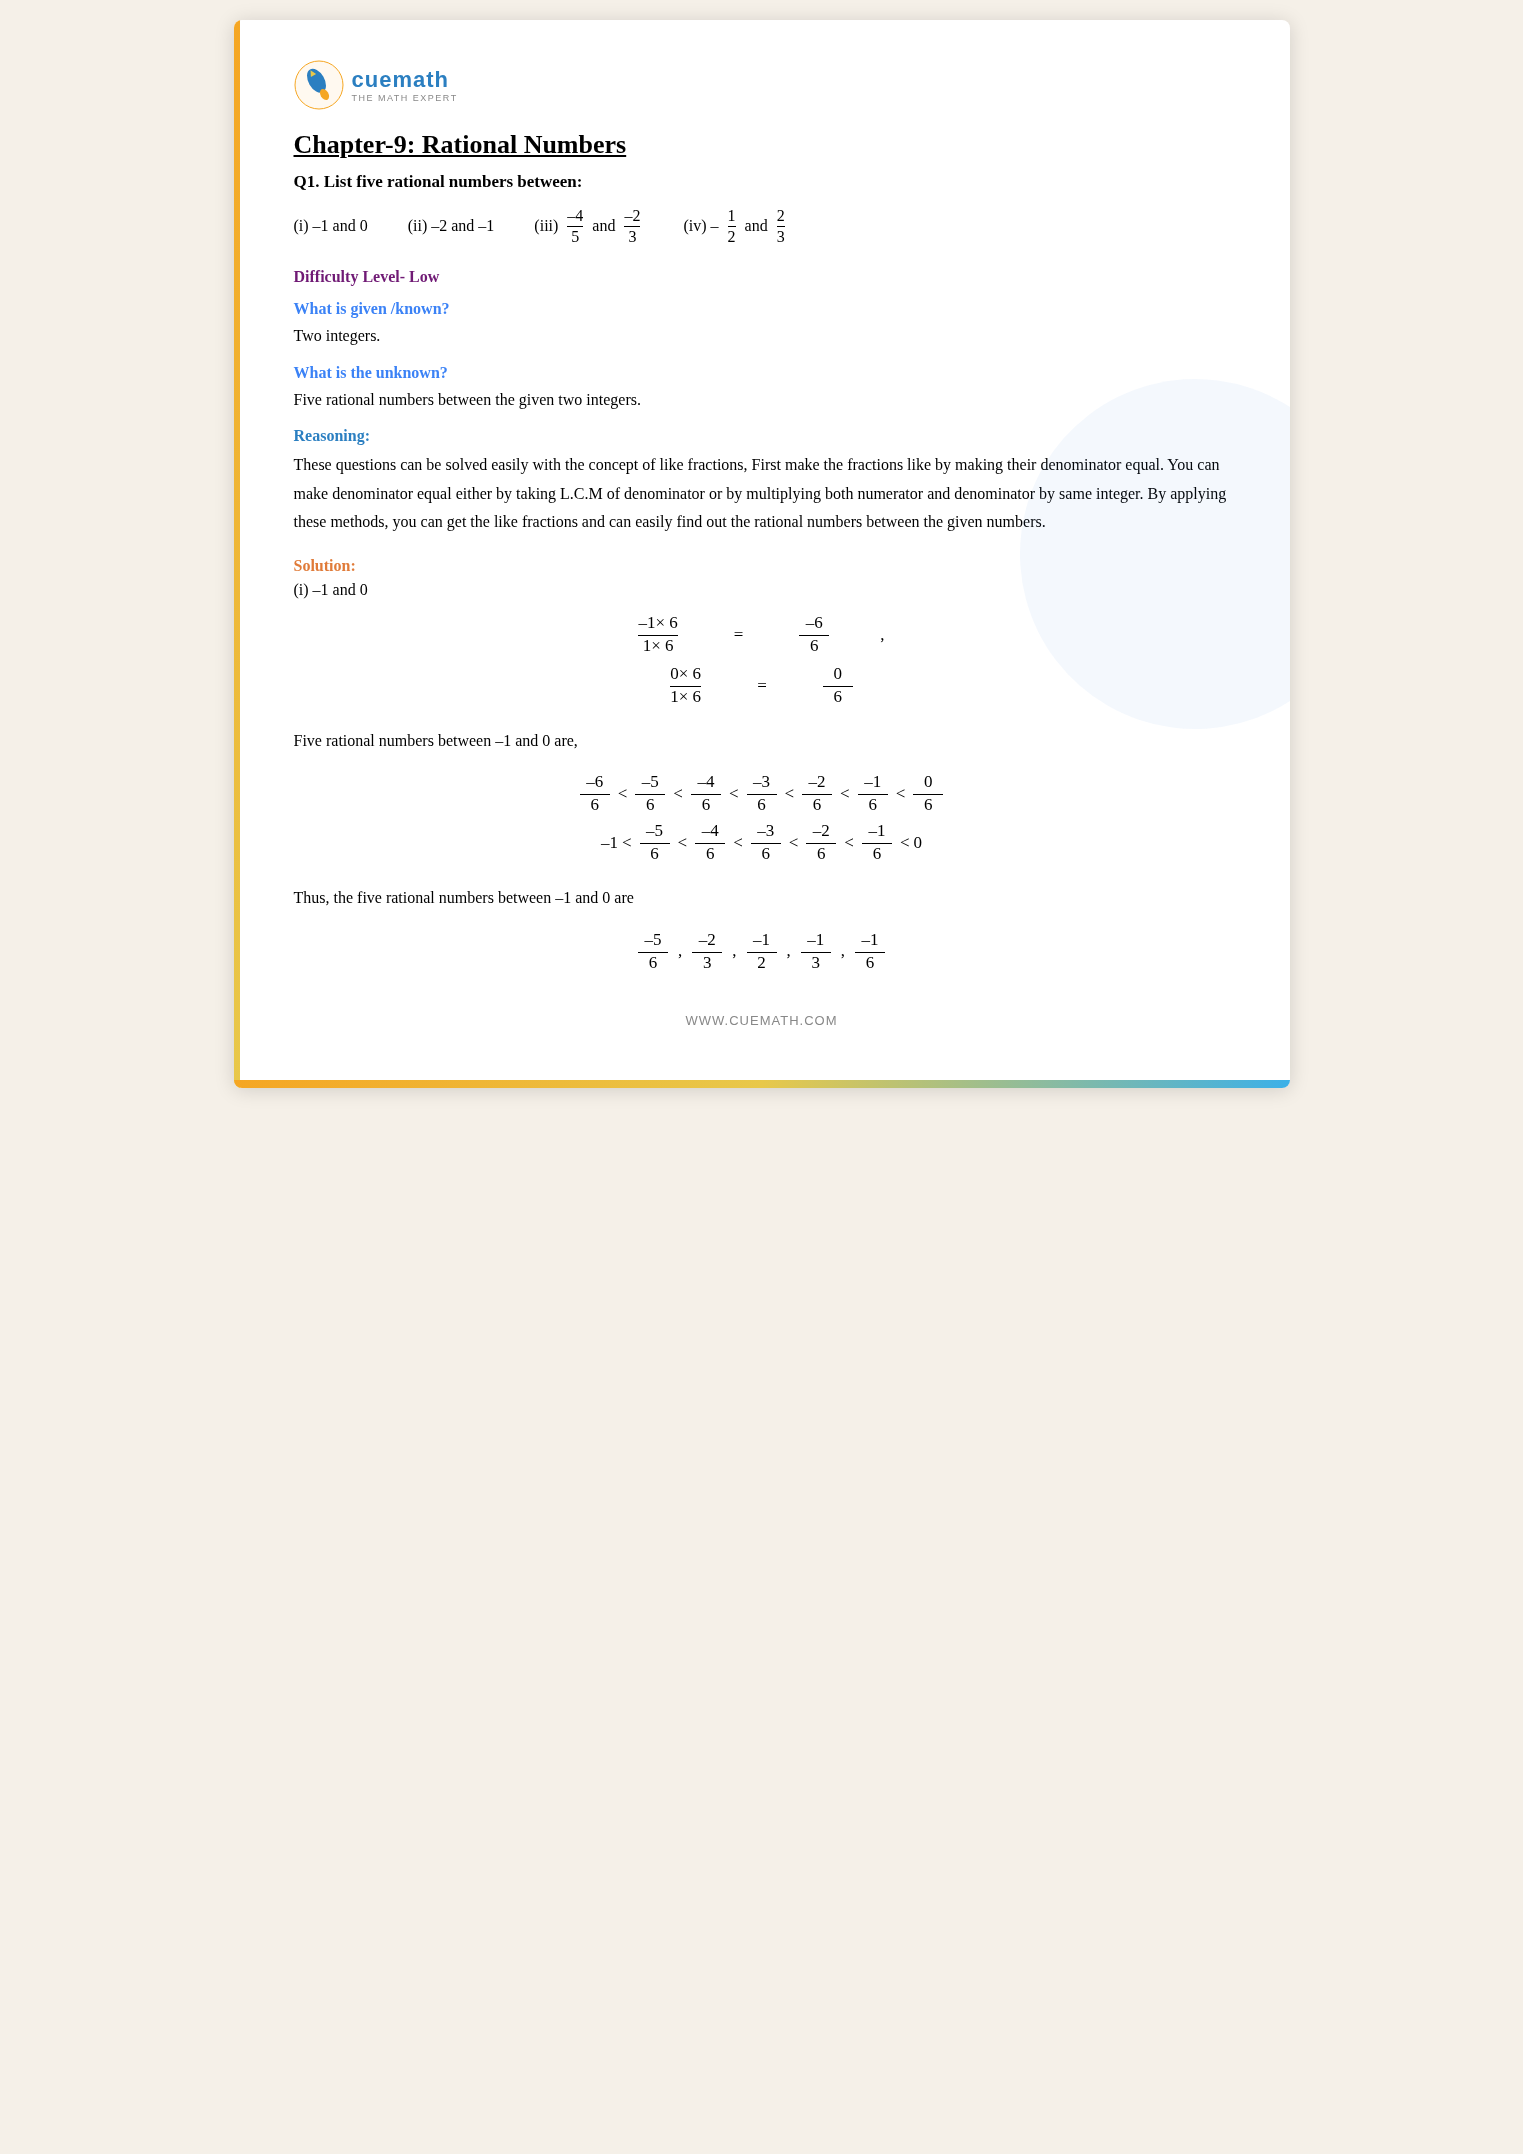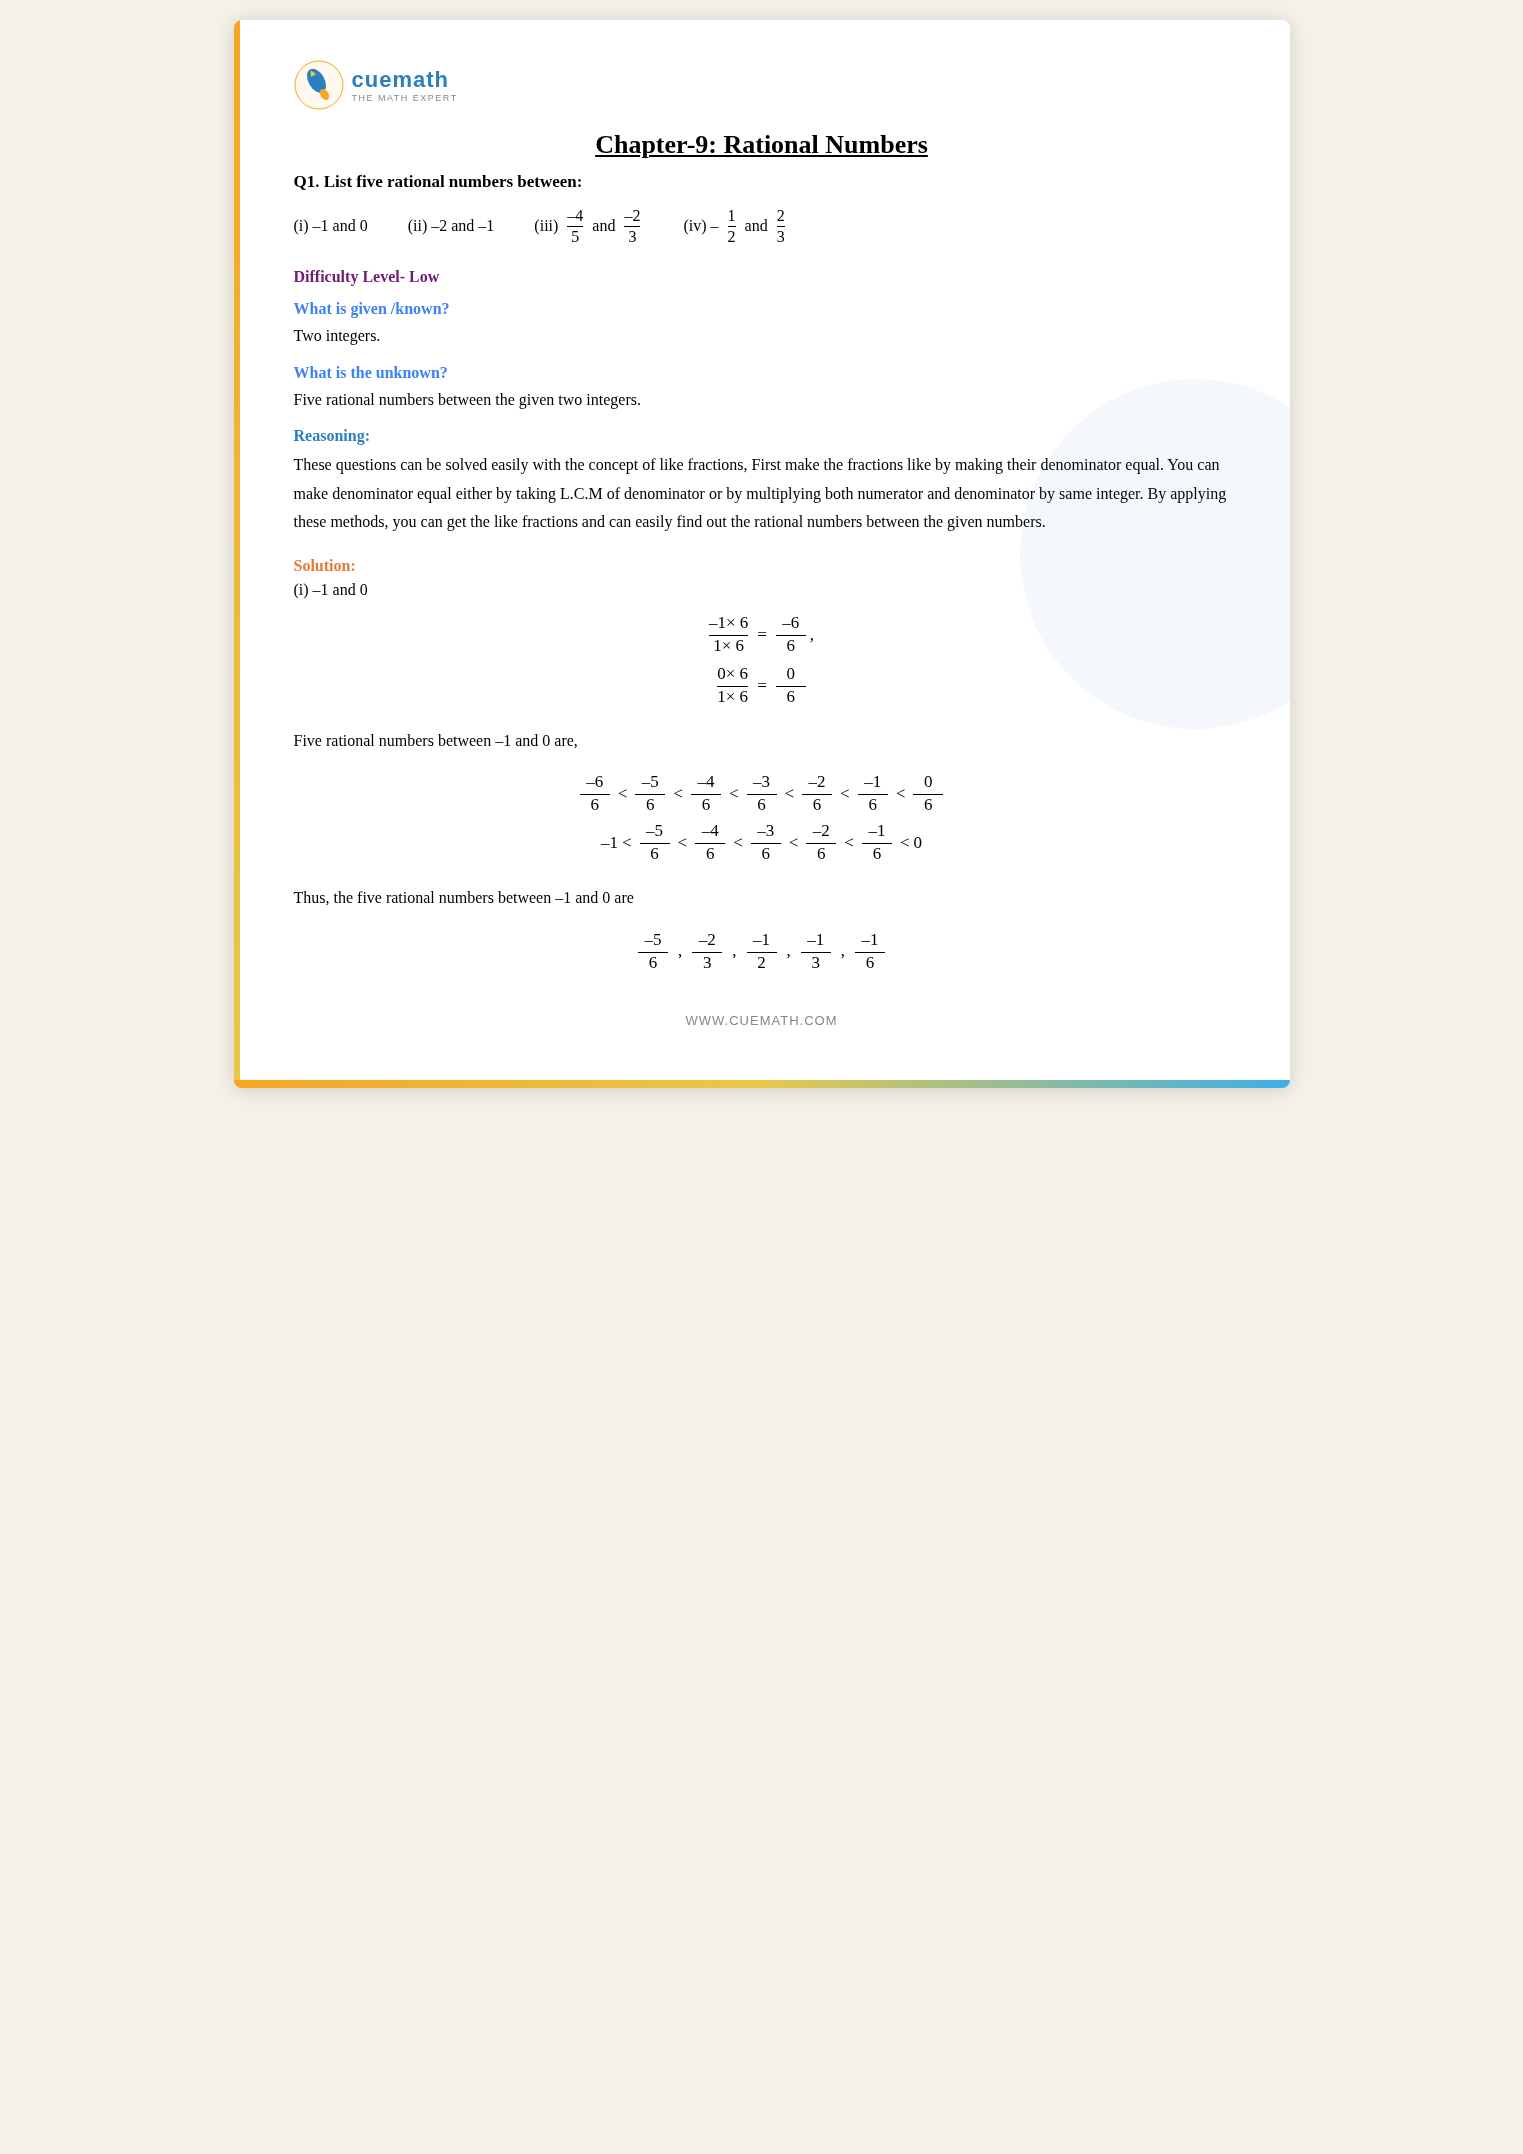--- a/index.html
+++ b/index.html
@@ -72,21 +72,20 @@
     .logo-tagline {
       font-family: Arial, sans-serif;
       font-size: 9px;
       color: #888;
       letter-spacing: 1.5px;
       text-transform: uppercase;
     }
 
     
     .chapter-title {
-      text-align: center;
       font-size: 26px;
       font-weight: bold;
       text-decoration: underline;
       margin-bottom: 12px;
       color: #000;
     }
 
     .exercise-title {
       text-align: center;
       font-size: 18px;
@@ -288,20 +287,21 @@
       bottom: 0;
       width: 6px;
       background: linear-gradient(to bottom, #f5a623, #e8c84a);
     }
 
     .math-line {
       display: flex;
       align-items: center;
       justify-content: center;
       margin: 8px 0;
+      gap: 47px;
     }
   </style>
 </head>
 <body>
 
 <div class="page-container">
   <div class="left-accent"></div>
 
   <div class="watermark">
     <div class="watermark-inner"></div>

